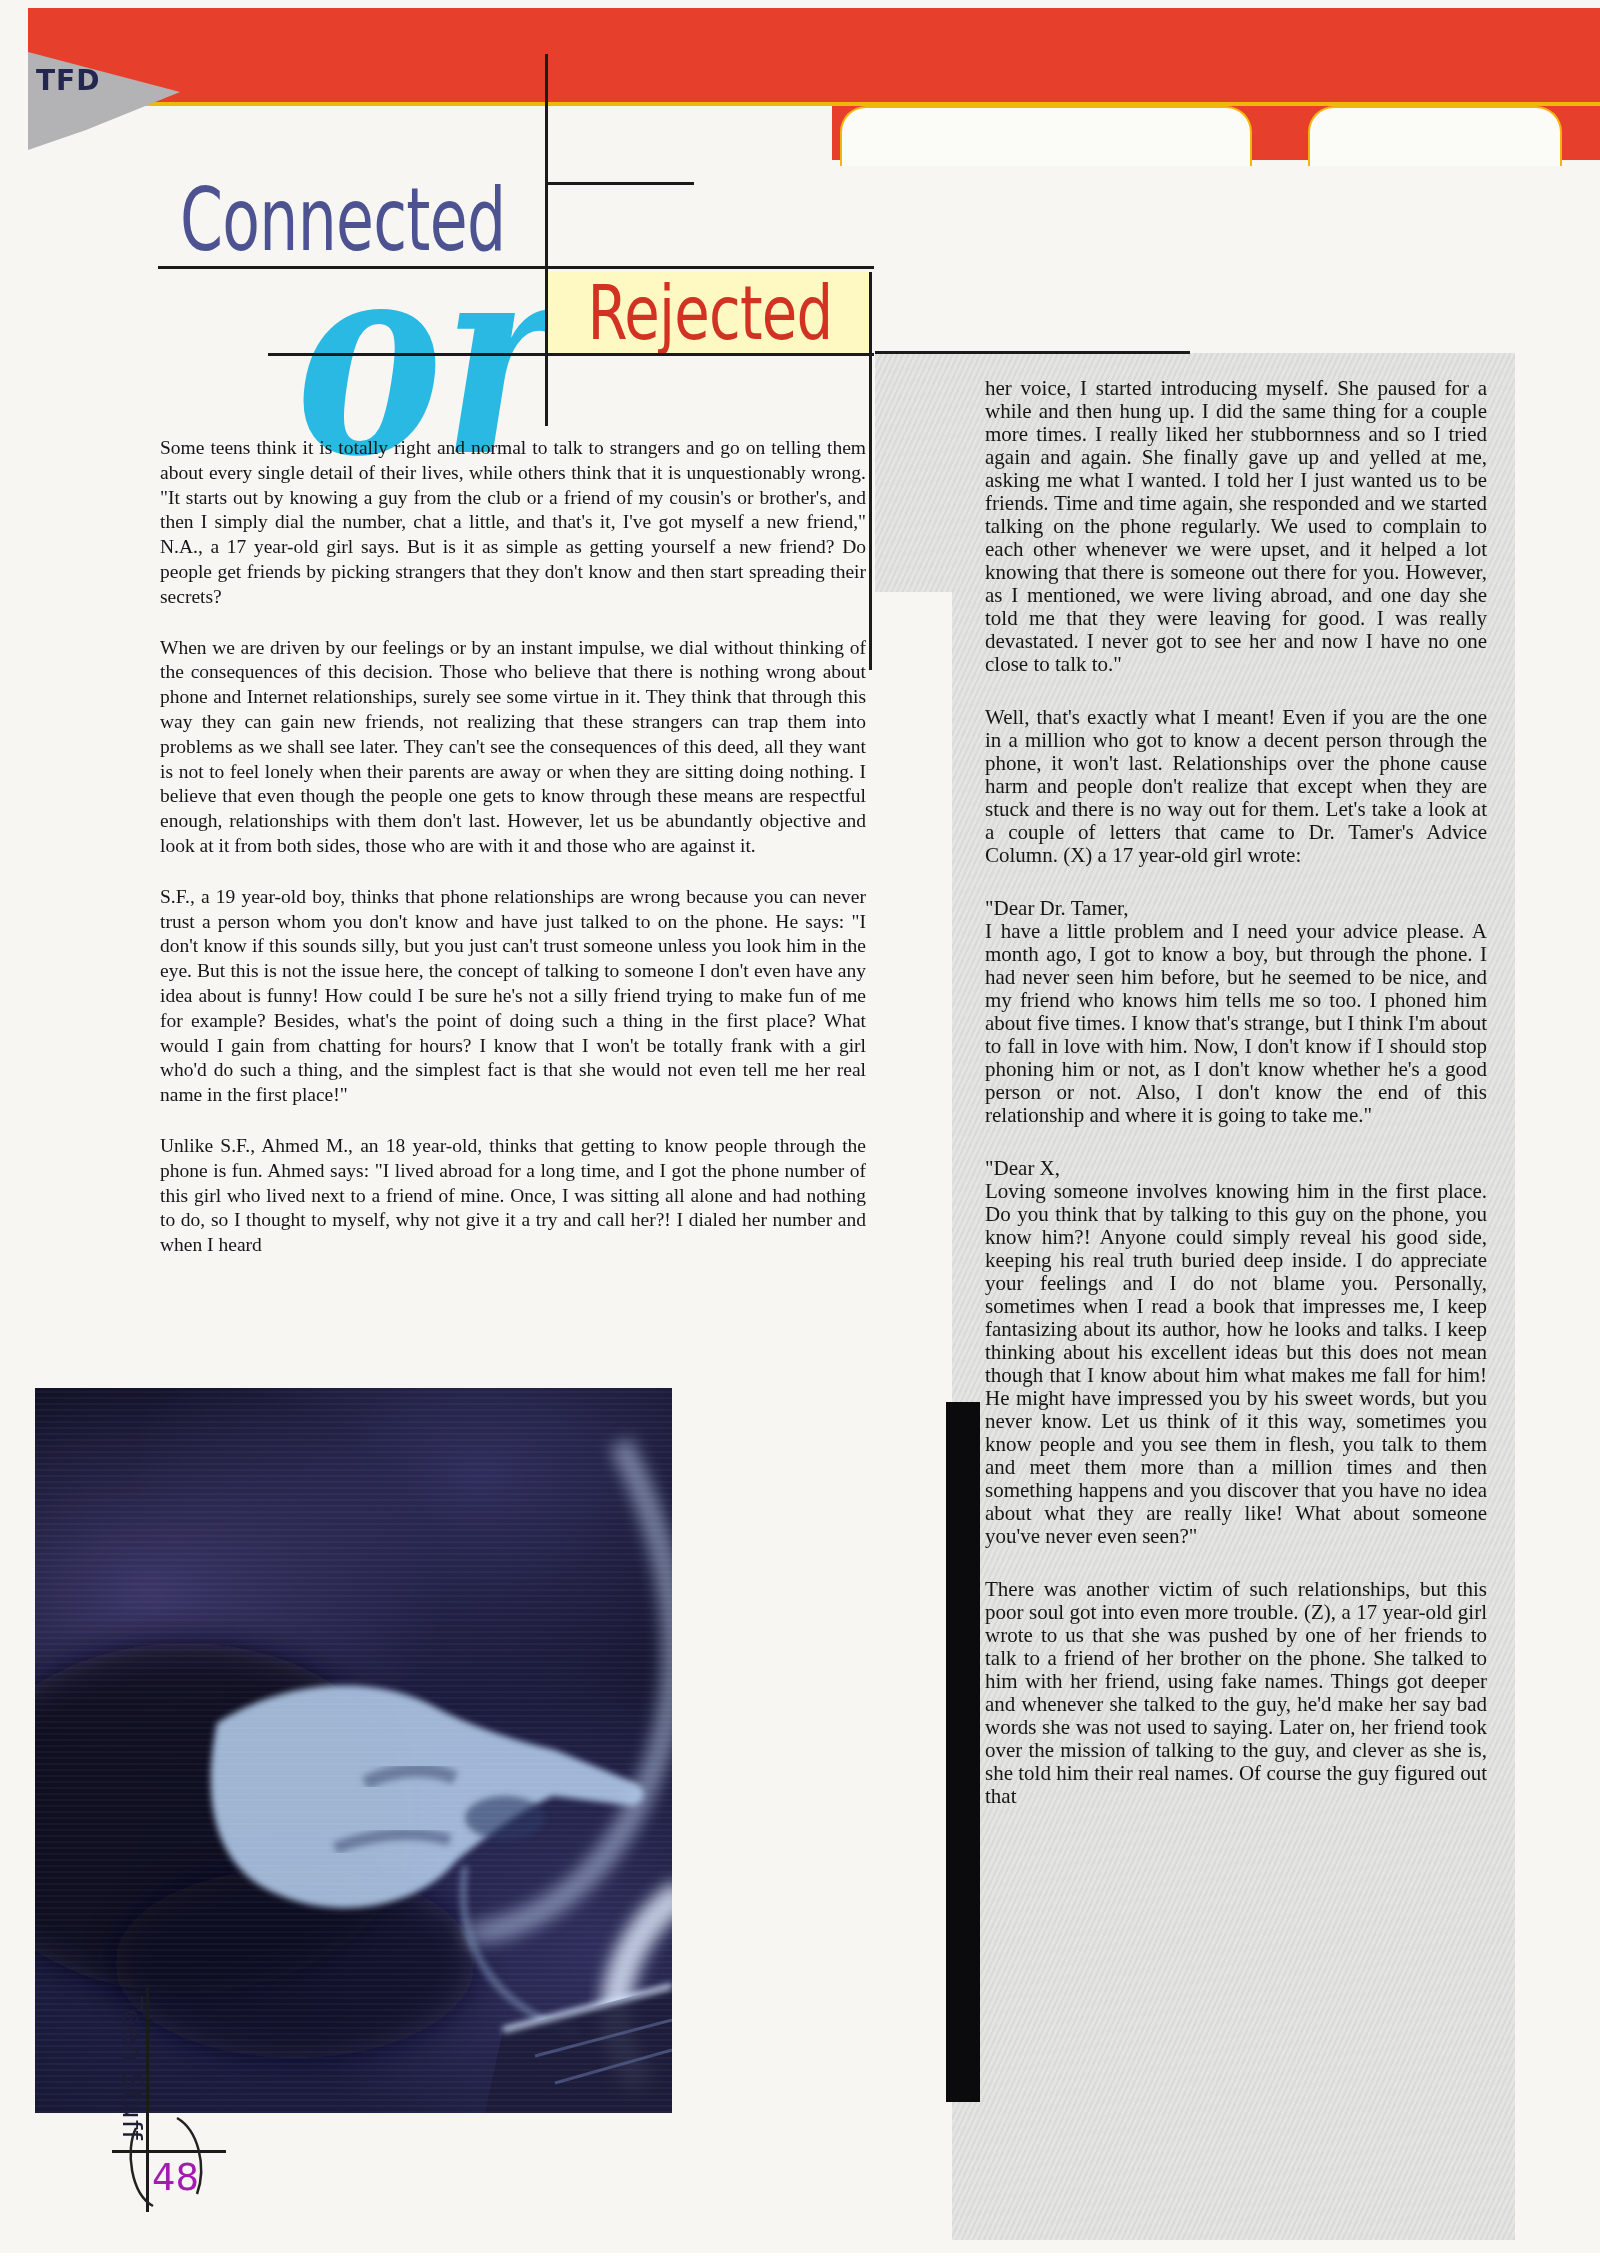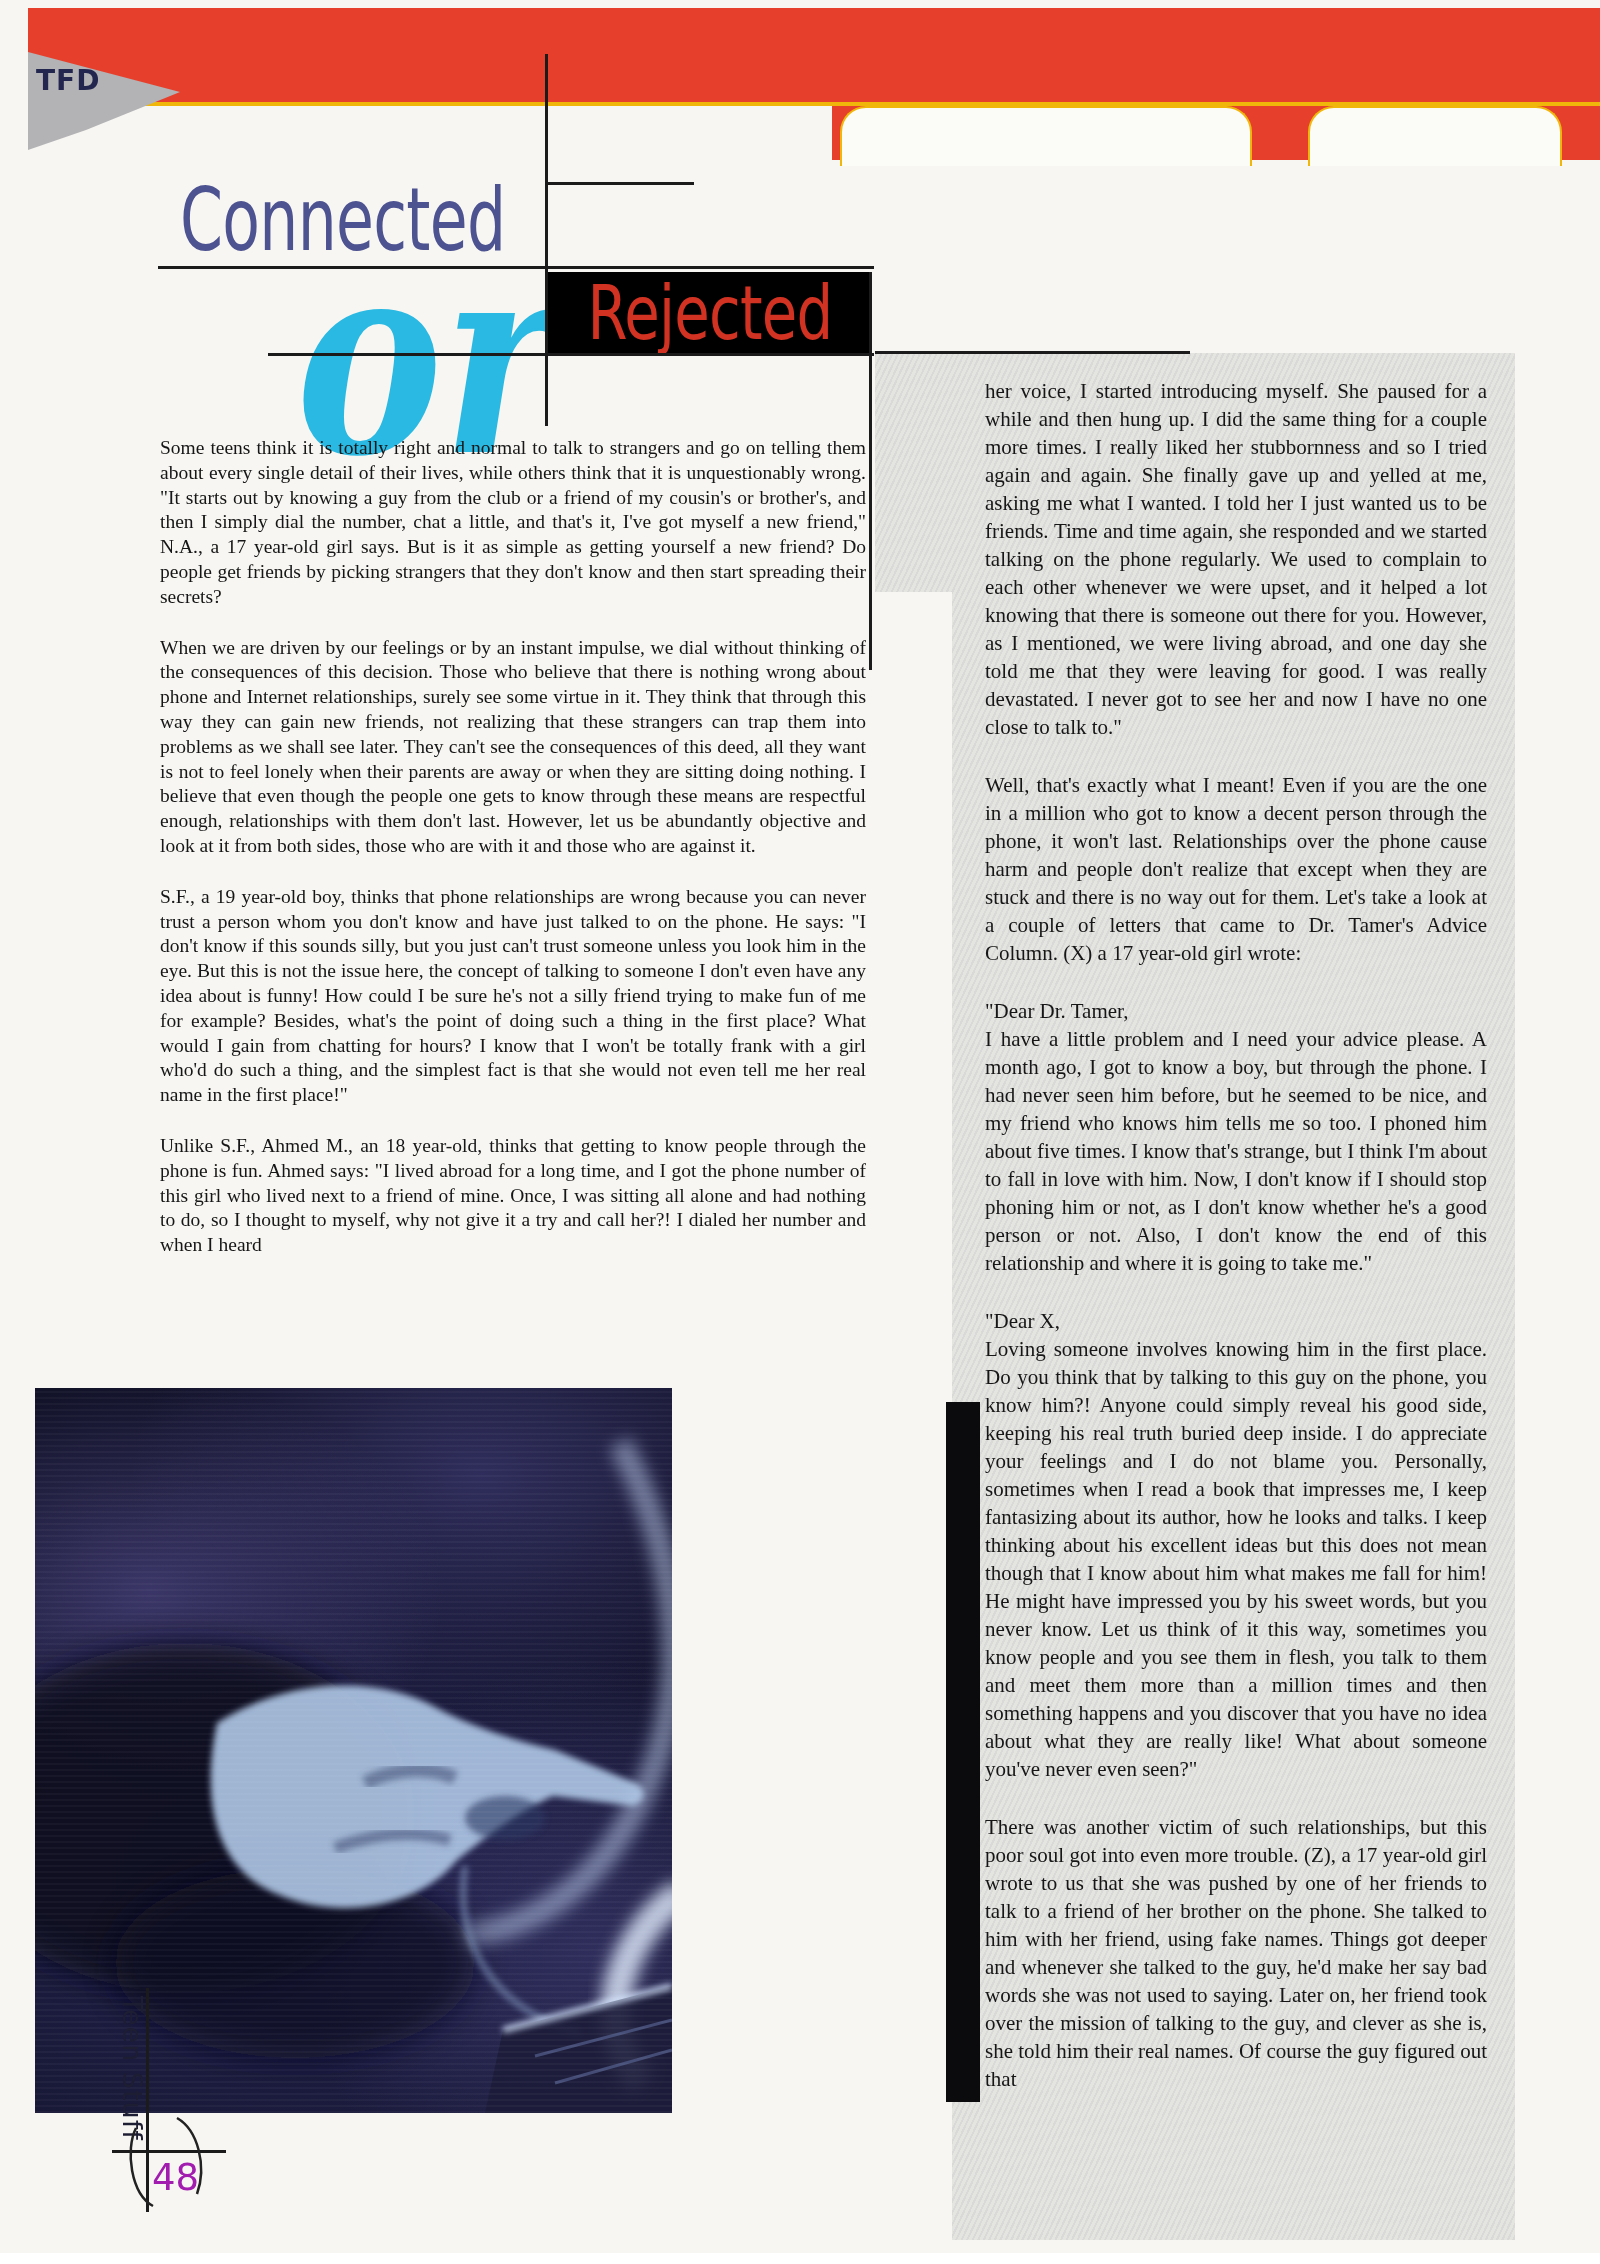--- a/index.html
+++ b/index.html
@@ -17,21 +17,21 @@
   .tfd-wedge{position:absolute;left:28px;top:48px;width:170px;height:106px;}
   .tfd-label{position:absolute;left:36px;top:64px;font-family:"DejaVu Sans",sans-serif;
              font-weight:bold;font-size:28px;color:#23264e;letter-spacing:1px;}
 
   .title-connected{position:absolute;left:180px;top:176px;font-family:"DejaVu Sans",sans-serif;
                    font-size:88px;line-height:1;color:#4d5290;font-weight:500;
                    transform:scaleX(0.70);transform-origin:left top;letter-spacing:-1px;}
   .title-or{position:absolute;left:296px;top:224px;font-family:"DejaVu Serif",serif;
             font-style:italic;font-weight:bold;font-size:268px;line-height:1;color:#2ab9e2;
             transform:scaleX(0.82);transform-origin:left top;z-index:3;}
-  .rejected-box{position:absolute;left:547px;top:272px;width:325px;height:82px;background:#000000;
+  .rejected-box{position:absolute;left:547px;top:272px;width:325px;height:82px;background:#fef9c3;
                 display:flex;align-items:center;justify-content:center;z-index:4;}
   .rejected-text{font-family:"DejaVu Sans",sans-serif;font-size:74px;line-height:1;color:#d23222;
                  transform:scaleX(0.78);letter-spacing:-1px;}
 
   .rule{position:absolute;background:#1b1b1b;z-index:5;}
   .rule-under-connected{left:158px;top:266px;width:716px;height:3px;}
   .rule-right-connected{left:548px;top:182px;width:146px;height:3px;}
   .rule-strike-or{left:268px;top:353px;width:606px;height:3px;}
   .vline-a{left:545px;top:54px;width:3px;height:372px;}
   .vline-b{left:869px;top:272px;width:3px;height:398px;}
@@ -43,21 +43,21 @@
                 repeating-linear-gradient(115deg, rgba(110,110,118,.09) 0 2px, rgba(0,0,0,0) 2px 5px),
                 #e4e4e1;
               clip-path:polygon(0 0,100% 0,100% 100%,12.03% 100%,12.03% 12.67%,0 12.67%);}
   .black-bar{position:absolute;left:946px;top:1402px;width:34px;height:700px;background:#0b0b0e;z-index:2;}
 
   
   .col{position:absolute;z-index:3;}
   .para{white-space:pre-line;text-align:justify;}
   .left-col{left:160px;top:436px;width:706px;font-size:19.5px;line-height:24.8px;}
   .left-col .para{margin:0 0 26px 0;}
-  .right-col{left:985px;top:377px;width:502px;font-size:21px;line-height:28px;}
+  .right-col{left:985px;top:377px;width:502px;font-size:21px;line-height:23px;}
   .right-col .para{margin:0 0 30px 0;}
 
   
   .photo{position:absolute;left:35px;top:1388px;width:637px;height:725px;z-index:1;
          background:
            radial-gradient(420px 300px at 18% 28%, rgba(70,64,120,.75), rgba(0,0,0,0) 70%),
            radial-gradient(500px 340px at 70% 12%, rgba(52,50,100,.85), rgba(0,0,0,0) 70%),
            radial-gradient(420px 420px at 88% 78%, rgba(64,62,118,.55), rgba(0,0,0,0) 70%),
            radial-gradient(700px 500px at 40% 70%, #232350, #121229 85%);}
   .photo .scan{position:absolute;inset:0;

